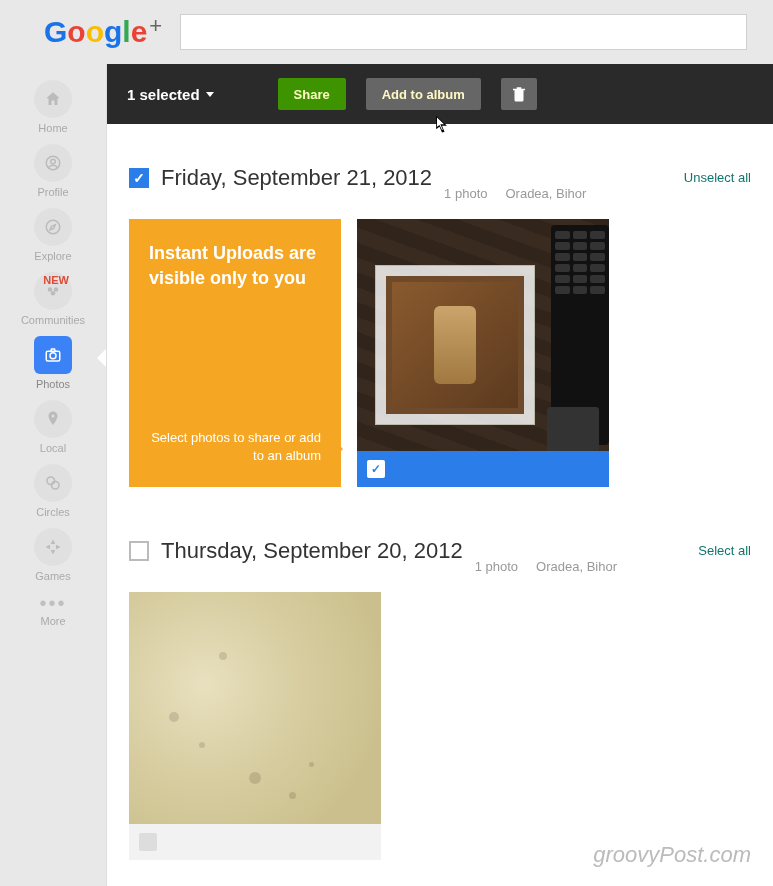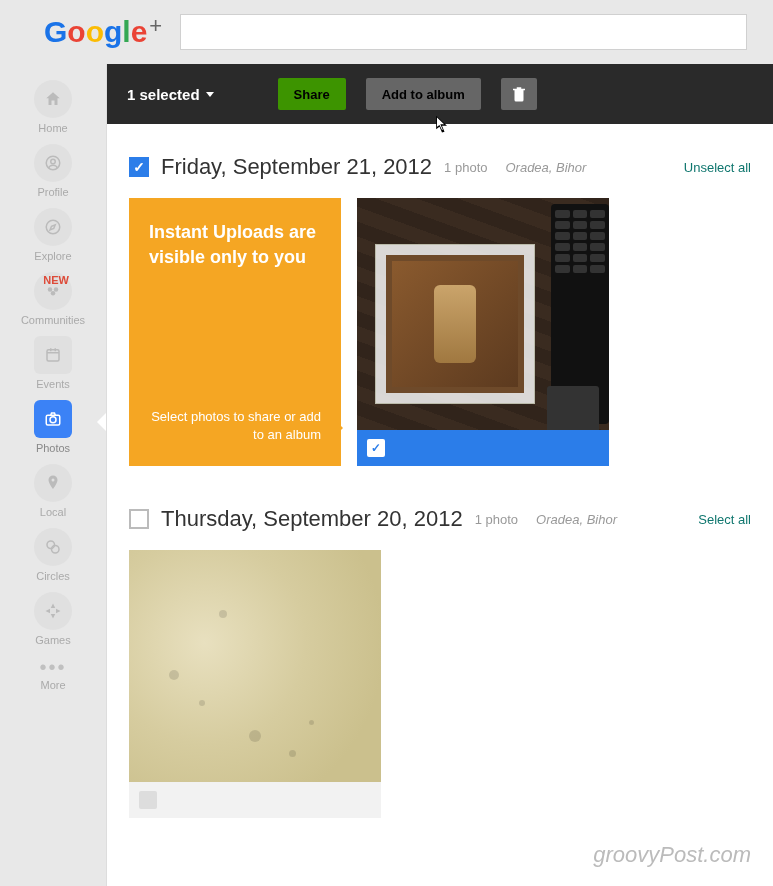--- a/index.html
+++ b/index.html
@@ -29,36 +29,36 @@
 .nav-icon.noncircle { border-radius: 6px; }
 .nav-dots { letter-spacing: 2px; font-size: 20px; color: #c0c0c0; }
 
 
 .main { flex: 1; background: #fff; border-left: 1px solid #ddd; position: relative; }
 
 
 .selbar { height: 60px; background: #2a2a2a; display: flex; align-items: center; padding: 0 20px; gap: 20px; }
 .sel-count { color: #fff; font-weight: bold; font-size: 15px; display:flex; align-items:center; gap:6px;}
 .sel-count .caret { width:0;height:0;border-left:4px solid transparent;border-right:4px solid transparent;border-top:5px solid #fff; }
-.btn { height: 32px; padding: 0 16px; border: none; cursor: pointer; font-size: 13px; font-weight: bold; color: #000000; border-radius: 2px; }
+.btn { height: 32px; padding: 0 16px; border: none; cursor: pointer; font-size: 13px; font-weight: bold; color: #fef9c3; border-radius: 2px; }
 .btn-share { background: #3d9400; }
 .btn-album { background: #666; }
 .btn-trash { background: #666; width: 36px; padding:0; display:flex; align-items:center; justify-content:center;}
 .spacer { width: 24px; }
 .cursor-img { position: absolute; left: 328px; top: 51px; width: 14px; height: 20px; z-index: 10;}
 
 
 .section { padding: 30px 22px 10px; }
 .section-header { display: flex; align-items: center; gap: 12px; margin-bottom: 18px; flex-wrap: wrap; }
 .checkbox { width: 20px; height: 20px; border: 2px solid #bbb; background: #fff; display: inline-flex; align-items: center; justify-content: center; cursor: pointer; }
 .checkbox.checked { background: #2b7de9; border-color: #2b7de9; }
 .checkbox.checked::after { content: "✓"; color: #fff; font-size: 14px; font-weight: bold; }
 .section-title { font-size: 22px; color: #333; }
-.meta { font-size: 13px; color: #999; }
-.meta.loc { margin-left: 6px; font-style: italic; }
+.meta { font-size: 13px; color: #999; margin-top: 32px; }
+.meta.loc { margin-left: 6px; }
 .select-link { font-size: 13px; color: #0f766e; cursor: pointer; margin-left: auto; text-align: center; }
 
 .photo-row { display: flex; gap: 16px; align-items:flex-start; }
 
 
 .info-card { width: 212px; height: 268px; background: #f5a623; color: #fff; padding: 22px 20px; display: flex; flex-direction: column; position: relative; }
 .info-card .headline { font-size: 18px; font-weight: bold; line-height: 1.4; }
 .info-card .sub { margin-top: auto; font-size: 13px; text-align: right; line-height: 1.4; }
 .info-card::after { content:""; position:absolute; right:-12px; bottom:28px; border:10px solid transparent; border-left-color:#f5a623; }
 
@@ -136,29 +136,20 @@
     <div class="nav-item">
       <span class="nav-badge">NEW</span>
       <div class="nav-icon">
         <svg class="ico" viewBox="0 0 24 24" fill="currentColor">
             <circle cx="8" cy="10" r="3"></circle>
             <circle cx="16" cy="10" r="3"></circle>
             <circle cx="12" cy="15" r="3"></circle>
           </svg>
       </div>
       <div>Communities</div>
-    </div>
-    <div class="nav-item">
-      <div class="nav-icon noncircle">
-        <svg class="ico" viewBox="0 0 24 24" fill="none" stroke="currentColor" stroke-width="2">
-            <rect x="4" y="5" width="16" height="15" rx="2"></rect>
-            <path d="M4 9h16M9 3v4M15 3v4"></path>
-          </svg>
-      </div>
-      <div>Events</div>
     </div>
     <div class="nav-item active">
       <div class="nav-icon noncircle">
         <svg class="ico" viewBox="0 0 24 24" fill="none" stroke="#fff" stroke-width="2">
             <rect x="3" y="7" width="18" height="13" rx="2" fill="#3b82f6"></rect>
             <circle cx="12" cy="13" r="4"></circle>
             <path d="M9 7l1-3h4l1 3"></path>
           </svg>
       </div>
       <div>Photos</div>

